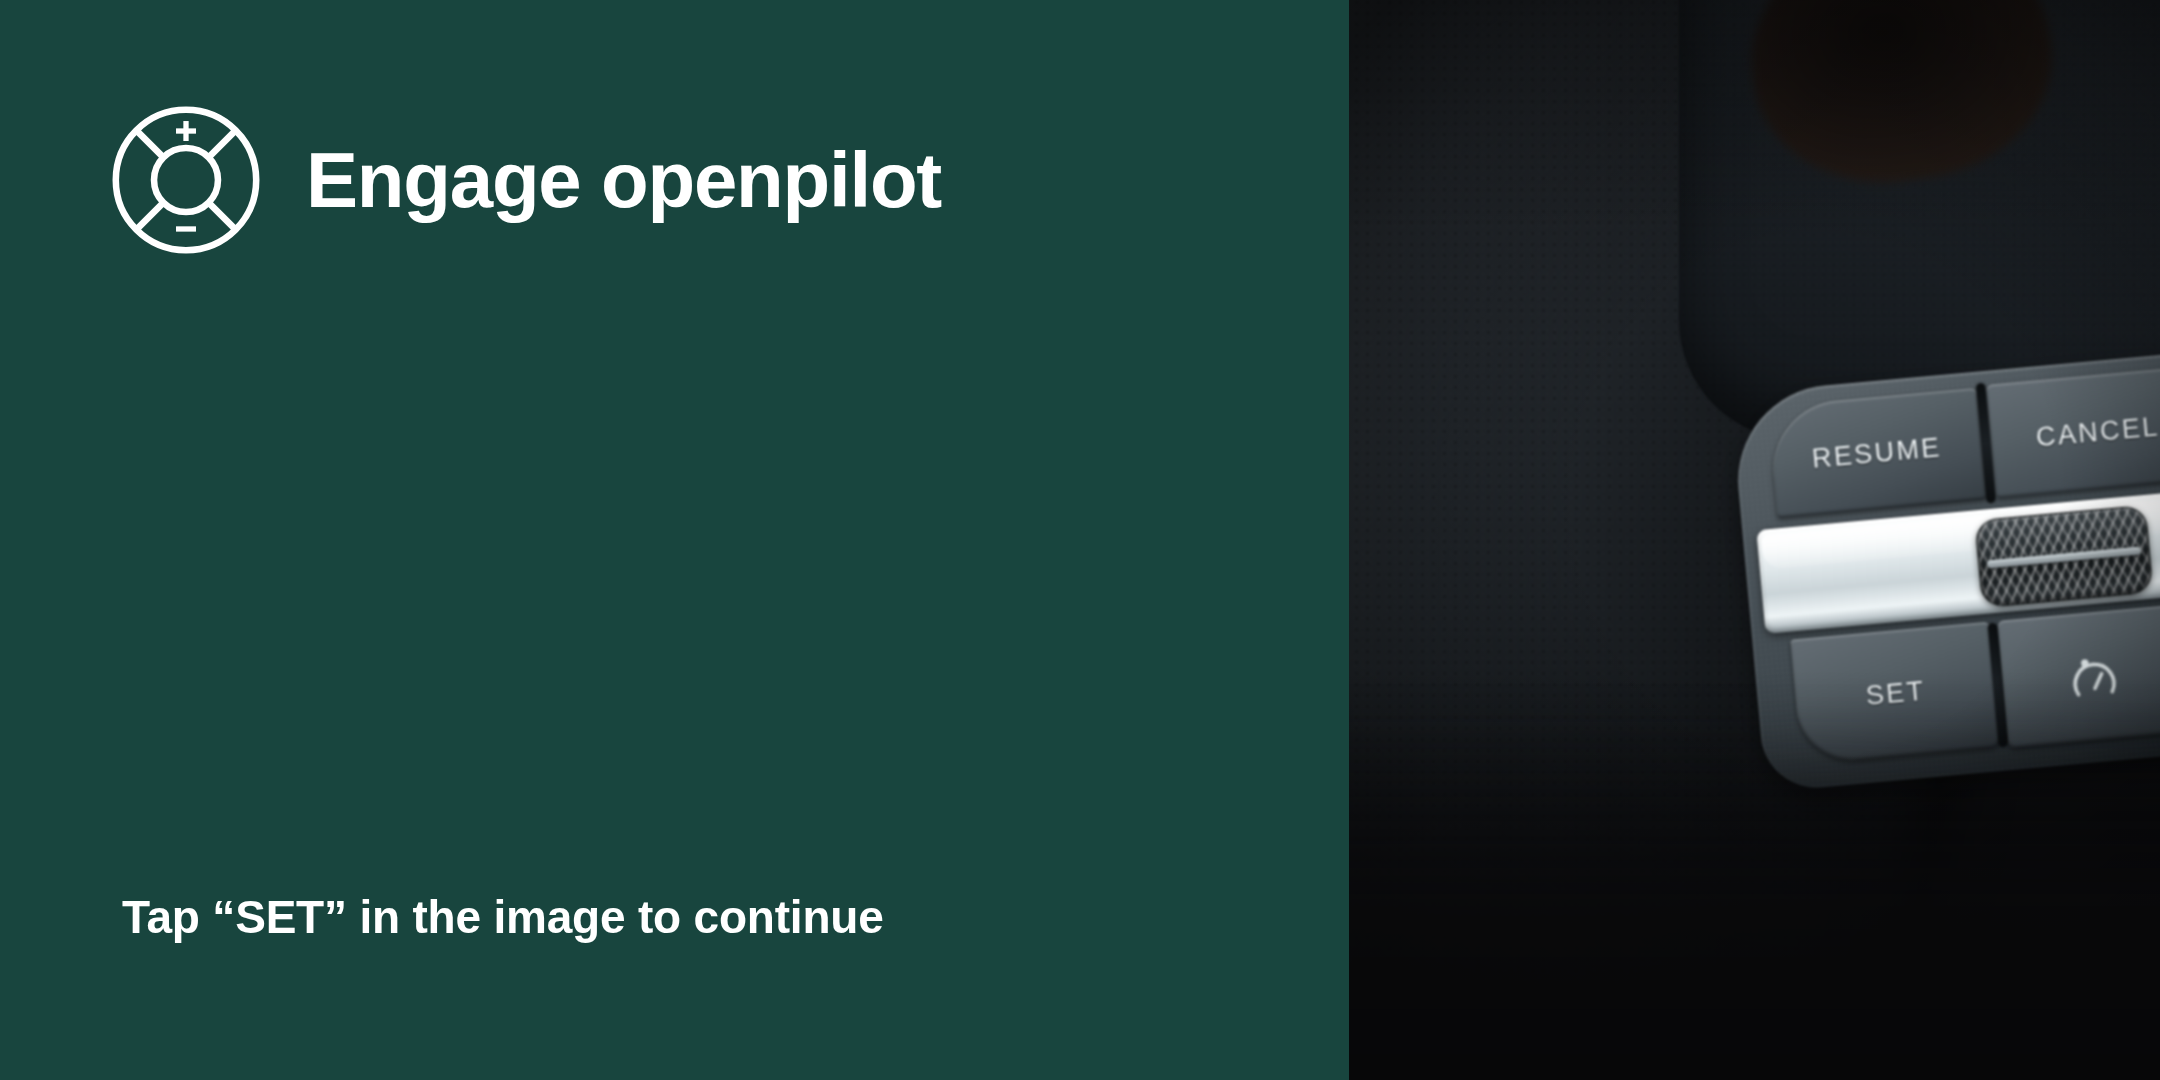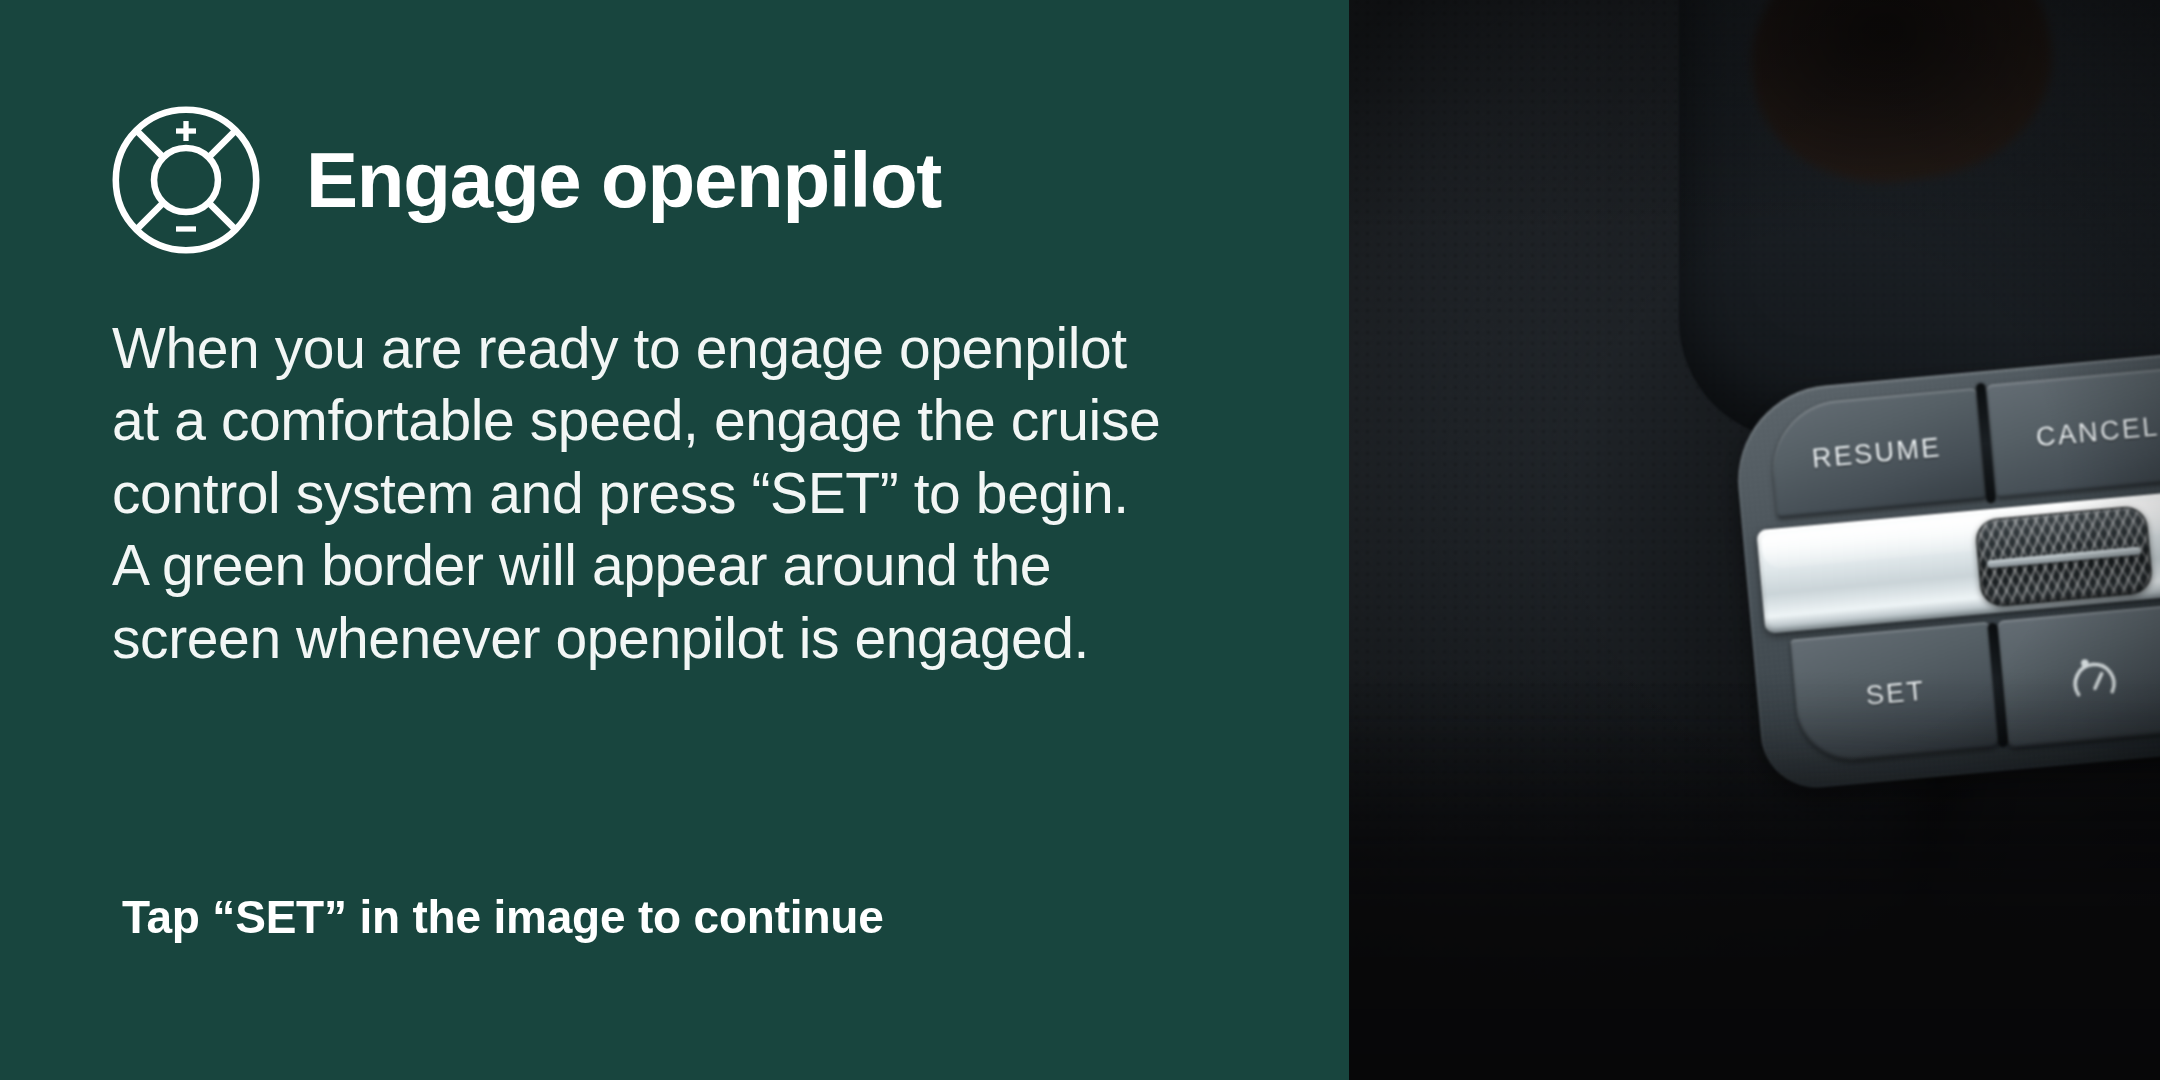--- a/index.html
+++ b/index.html
@@ -227,25 +227,20 @@
         <line x1="18.2" y1="81.8" x2="35.5" y2="64.5" stroke="#ffffff" stroke-width="4.2" stroke-linecap="butt"></line>
         <line x1="81.8" y1="81.8" x2="64.5" y2="64.5" stroke="#ffffff" stroke-width="4.2" stroke-linecap="butt"></line>
         <line x1="43.6" y1="18.6" x2="56.4" y2="18.6" stroke="#ffffff" stroke-width="3.4"></line>
         <line x1="50" y1="12.2" x2="50" y2="25.0" stroke="#ffffff" stroke-width="3.4"></line>
         <line x1="43.6" y1="81.4" x2="56.4" y2="81.4" stroke="#ffffff" stroke-width="3.4"></line>
       </svg>
 
       <h1 class="page-title">Engage openpilot</h1>
     </div>
 
-    <p class="body-copy">When you are ready to engage openpilot
-at a comfortable speed, engage the cruise
-control system and press “SET” to begin.
-A green border will appear around the
-screen whenever openpilot is engaged.</p>
 
     <p class="footer-cta">Tap “SET” in the image to continue</p>
   </section>
 
   <section class="panel-right">
 
     <div class="bg-wood blur-far"></div>
     <div class="light-left blur-far"></div>
     <div class="paddle"></div>
 

